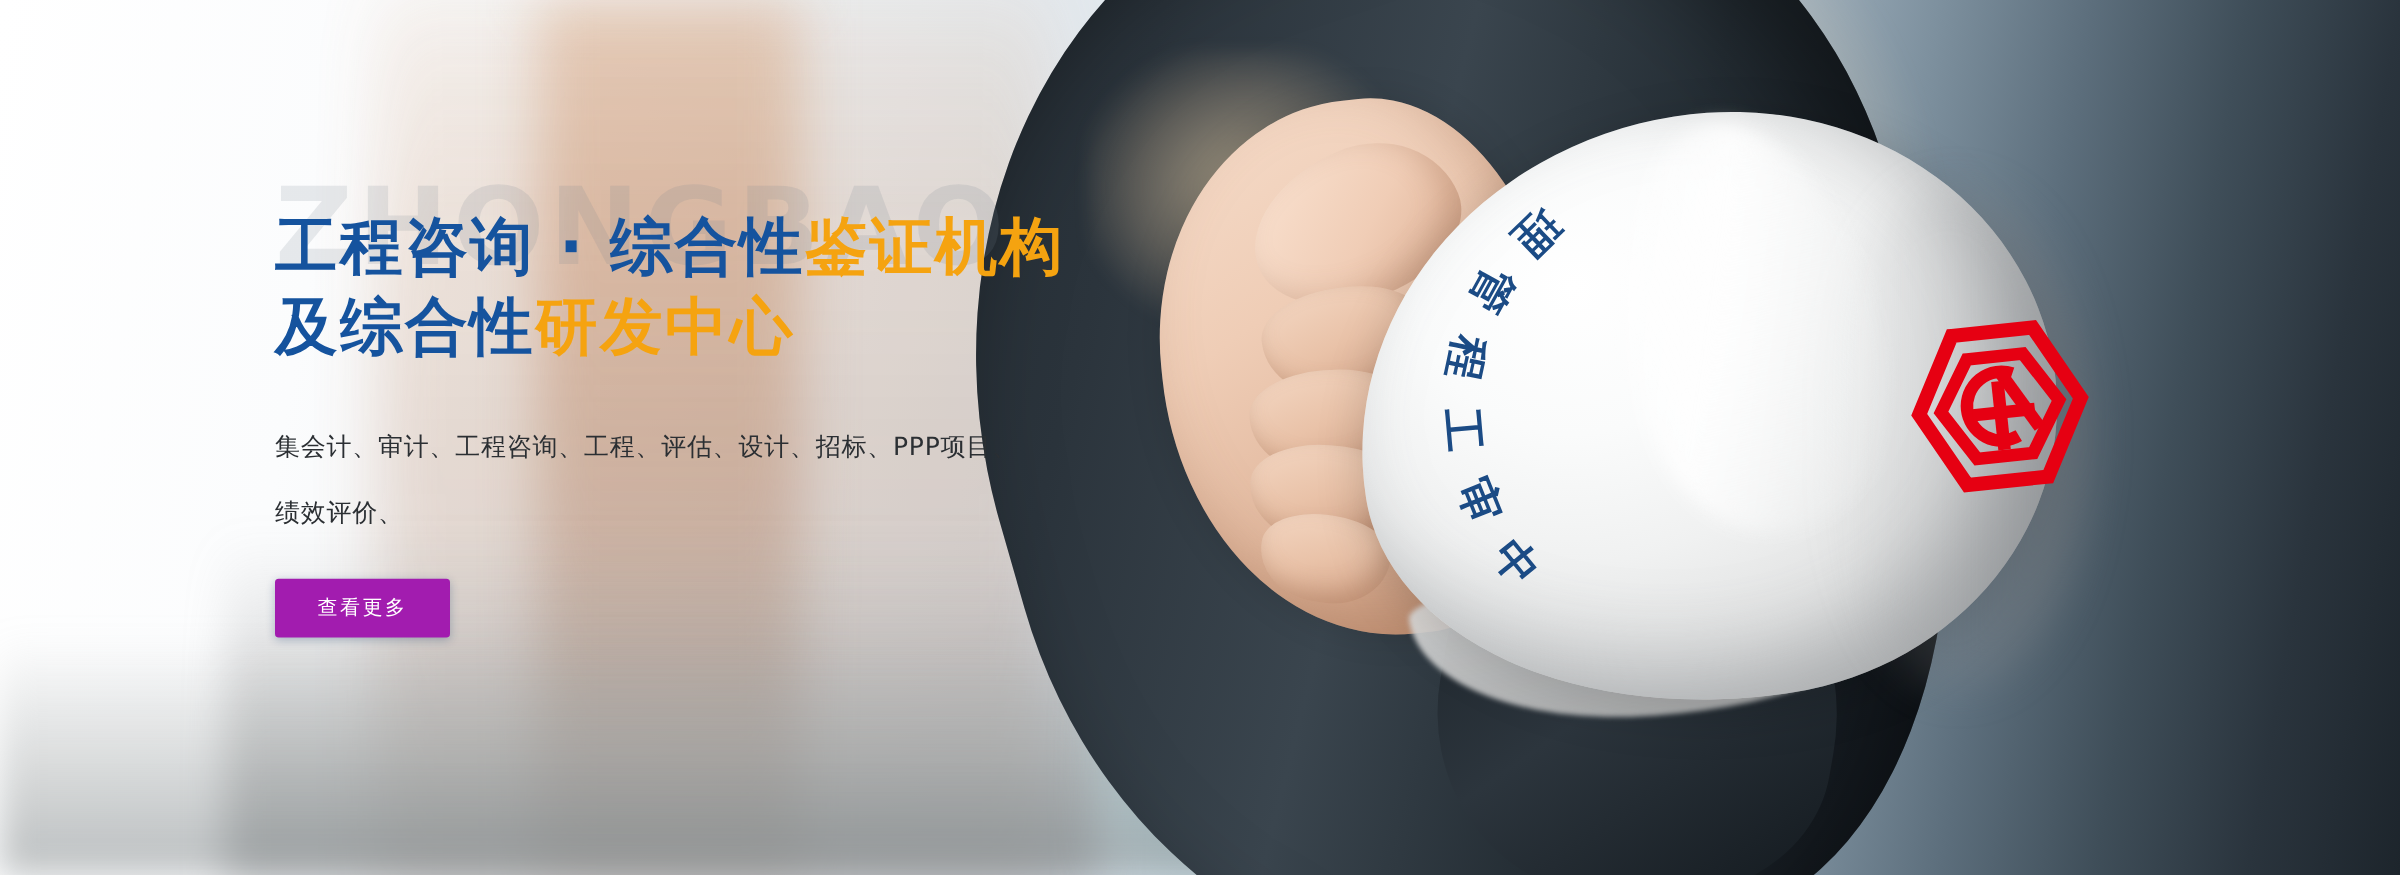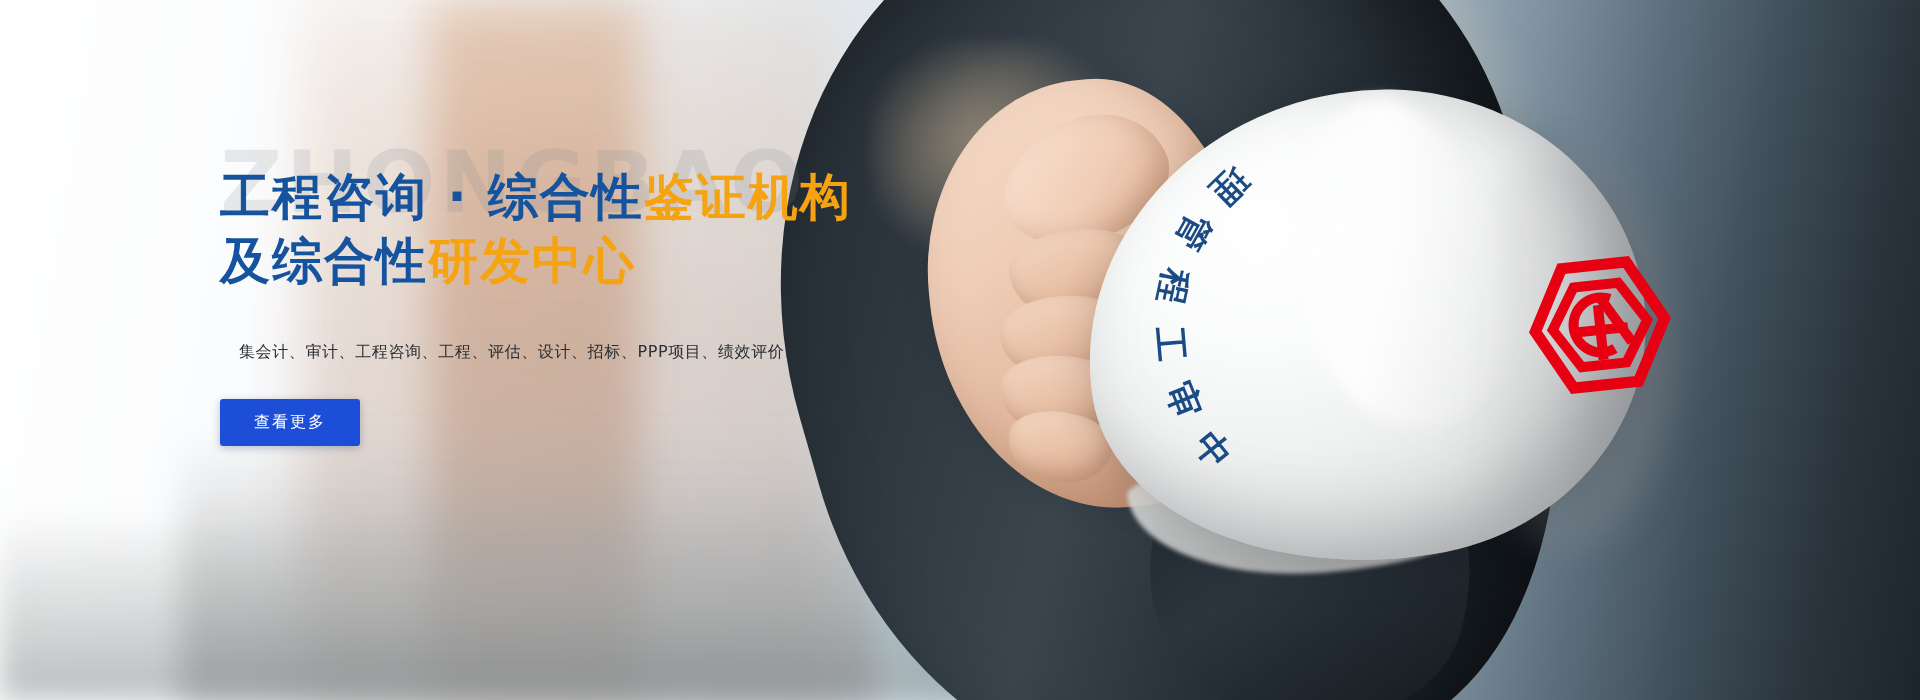--- a/index.html
+++ b/index.html
@@ -233,35 +233,34 @@
     line-height: 1.28;
     letter-spacing: 2px;
     font-family: "DejaVu Sans", "Liberation Sans", sans-serif;
     white-space: nowrap;
   }
   .headline .blue { color: #15539e; }
   .headline .gold { color: #f5a310; }
 
   .subtext {
     margin-top: 38px;
-    font-size: 16px;
+    font-size: 20px;
     line-height: 2.65;
     color: #2b2f33;
     font-family: "DejaVu Sans", "Liberation Sans", sans-serif;
     letter-spacing: .6px;
     max-width: 600px;
-    text-align: center;
   }
   .subtext .l2 { display: block; }
 
   .cta {
     display: inline-block;
     margin-top: 26px;
     padding: 13px 34px;
-    background: #1d4ed8;
+    background: #a21caf;
     color: #ffffff;
     font-size: 16px;
     letter-spacing: 2px;
     border: none;
     border-radius: 3px;
     cursor: pointer;
     font-family: "DejaVu Sans", "Liberation Sans", sans-serif;
     box-shadow: 0 2px 8px rgba(12,52,100,.28);
   }
 </style>

